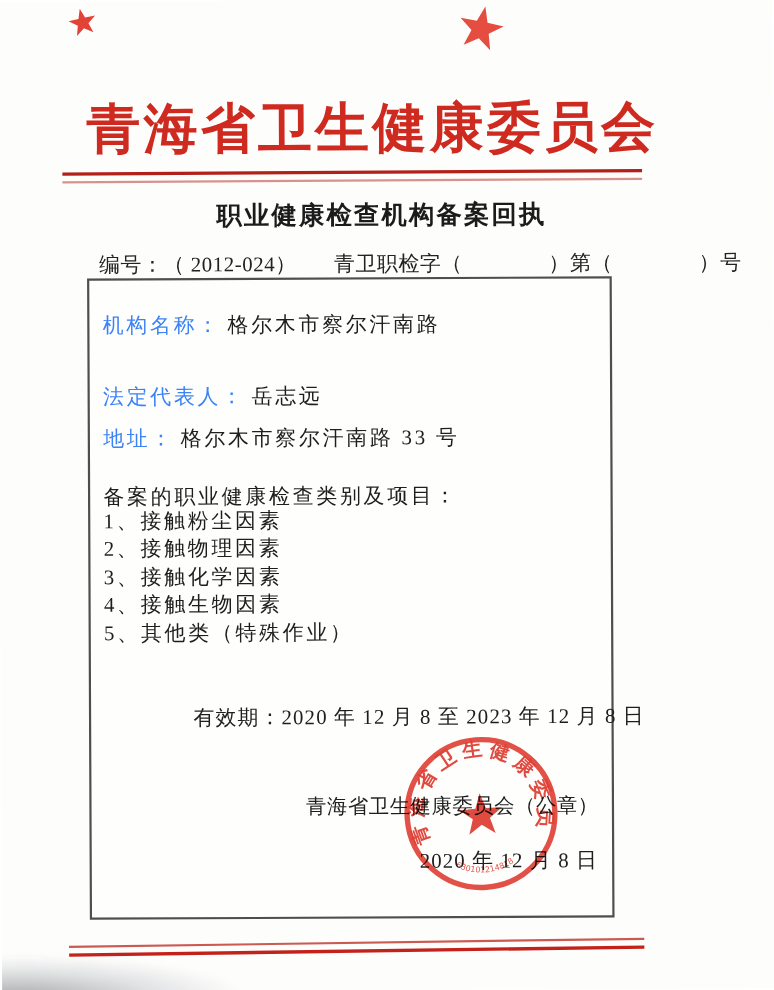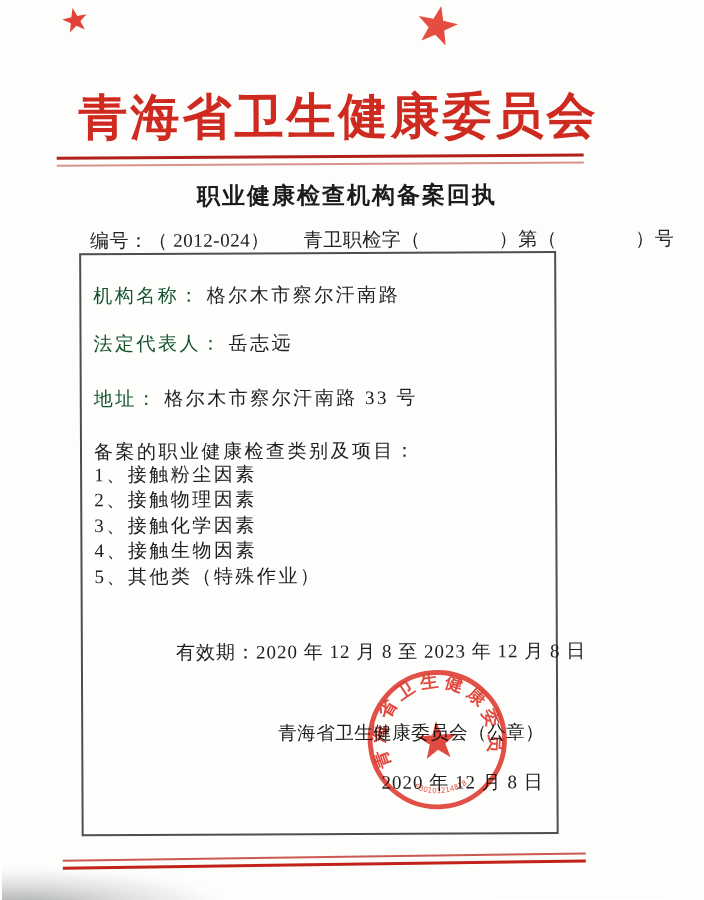--- a/index.html
+++ b/index.html
@@ -31,21 +31,21 @@
     position:absolute;left:91px;top:227px;
     font-size:19px;color:#222;white-space:nowrap;letter-spacing:0.5px;
   }
   .number-line .gap{display:inline-block;width:34px;}
   .form-box{
     position:absolute;left:80px;top:252px;width:477px;height:583px;
     border:2px solid #4e4e4e;box-sizing:border-box;
     background:rgba(255,255,255,0.35);
   }
   .bx{position:absolute;white-space:nowrap;color:#1e1e1e;font-size:19px;letter-spacing:2.5px;}
-  .field-label{color:#14532d;}
+  .field-label{color:#3b82f6;}
   .field-value{margin-left:6px;}
   .category-list{margin:0;padding:0;list-style:none;}
   .category-list li{line-height:25.4px;letter-spacing:2.5px;font-size:19px;color:#1e1e1e;white-space:nowrap;}
   .validity-line{letter-spacing:1px;}
   .issuer-line{letter-spacing:0.5px;font-size:18.5px;}
   .issue-date{letter-spacing:1px;}
   
   .seal{
     position:absolute;left:281px;top:413px;width:146px;height:146px;
     mix-blend-mode:multiply;opacity:0.93;transform:rotate(-4deg);
@@ -85,21 +85,21 @@
 
   <div class="number-line">
     <span>编号：（ 2012-024）</span><span class="gap"></span><span>青卫职检字（　　　　）第（　　　　）号</span>
   </div>
 
   <div class="form-box">
 
     <div class="bx" style="left:12px;top:28px;">
       <span class="field-label">机构名称：</span><span class="field-value">格尔木市察尔汗南路</span>
     </div>
-    <div class="bx" style="left:12px;top:76px;">
+    <div class="bx" style="left:12px;top:93px;">
       <span class="field-label">法定代表人：</span><span class="field-value">岳志远</span>
     </div>
     <div class="bx" style="left:12px;top:131px;">
       <span class="field-label">地址：</span><span class="field-value">格尔木市察尔汗南路 33 号</span>
     </div>
 
     <div class="bx" style="left:12px;top:184px;">备案的职业健康检查类别及项目：</div>
 
     <ul class="category-list bx" style="left:12px;top:207px;">
       <li>1、接触粉尘因素</li>

